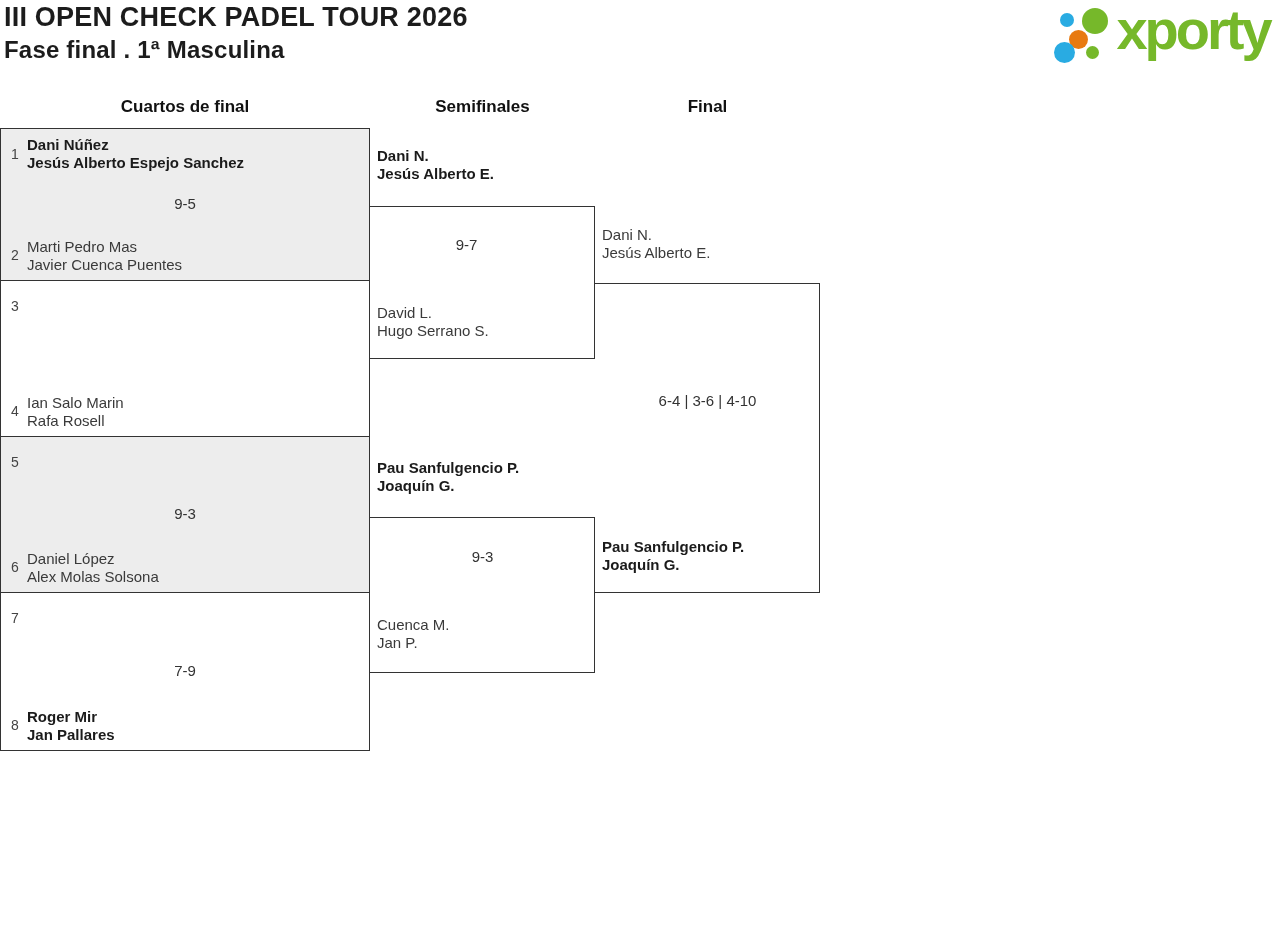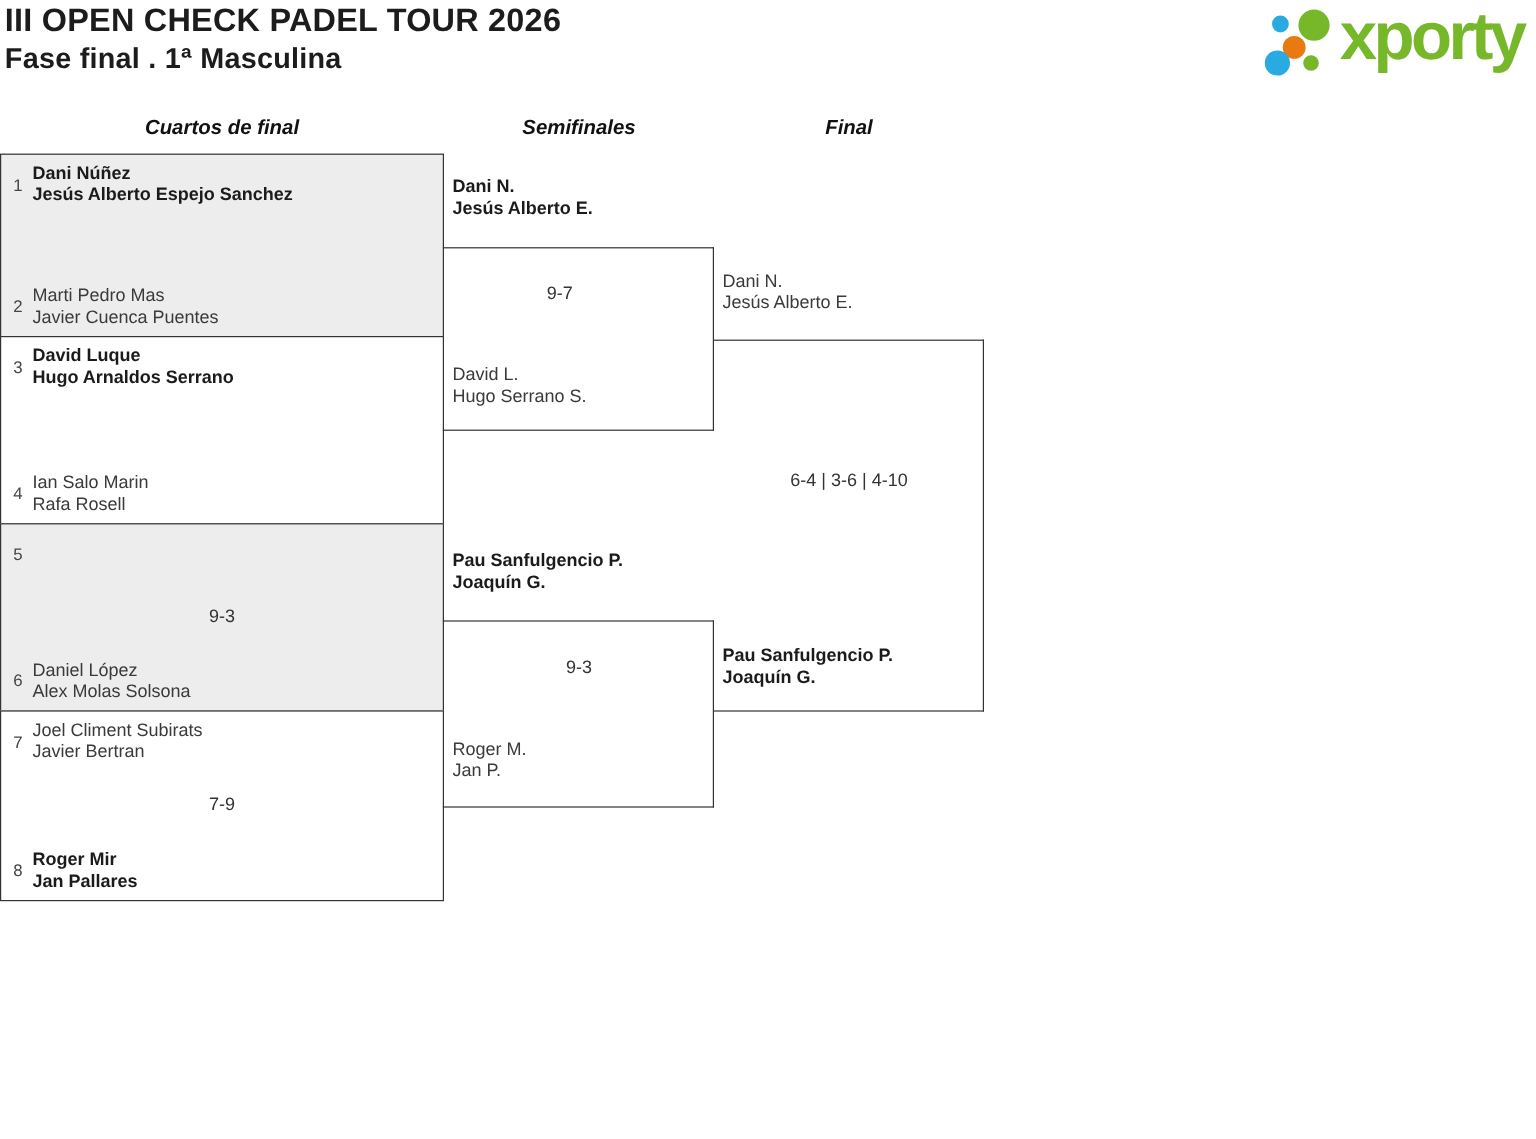--- a/index.html
+++ b/index.html
@@ -18,21 +18,21 @@
   .dot  { position:absolute; border-radius:50%; }
   .dot-blue-sm  { left:12px; top:13px; width:14px; height:14px; background:#29abe2; }
   .dot-green-lg { left:34px; top:8px;  width:26px; height:26px; background:#76b82a; }
   .dot-orange   { left:21px; top:30px; width:19px; height:19px; background:#e87a10; }
   .dot-blue-lg  { left:6px;  top:42px; width:21px; height:21px; background:#29abe2; }
   .dot-green-sm { left:38px; top:46px; width:13px; height:13px; background:#76b82a; }
   .wordmark { position:absolute; left:62px; top:-6px; width:166px; height:75px; line-height:72px;
               font-size:56px; font-weight:700; letter-spacing:-3px; color:#76b82a; text-align:center; }
 
   
-  .round-label { position:absolute; top:97px; font-size:17px; font-weight:700; color:#111; text-align:center; white-space:nowrap;font-style:italic; }
+  .round-label { position:absolute; top:97px; font-size:17px; font-weight:700; color:#111; text-align:center; white-space:nowrap; }
   .rl-qf { left:0;     width:370px; }
   .rl-sf { left:370px; width:225px; }
   .rl-f  { left:595px; width:225px; }
 
   
   .qf-block { position:absolute; left:0; width:370px; border:1px solid #333; box-sizing:border-box; }
   .qf1 { top:128px; height:153px; background:#ededed; }
   .qf2 { top:280px; height:157px; background:#ffffff; }
   .qf3 { top:436px; height:157px; background:#ededed; }
   .qf4 { top:592px; height:159px; background:#ffffff; }
@@ -86,56 +86,49 @@
 <div class="round-label rl-qf">Cuartos de final</div>
 <div class="round-label rl-sf">Semifinales</div>
 <div class="round-label rl-f">Final</div>
 
 <div class="qf-block qf1">
   <div class="seed seed-top">1</div>
   <div class="team team-top winner">
     <div>Dani Núñez</div>
     <div>Jesús Alberto Espejo Sanchez</div>
   </div>
+  <div class="qf-score">9-5</div>
   <div class="seed seed-bot">2</div>
   <div class="team team-bot">
     <div>Marti Pedro Mas</div>
     <div>Javier Cuenca Puentes</div>
   </div>
 </div>
 
 <div class="qf-block qf2">
   <div class="seed seed-top">3</div>
-  <div class="team team-top winner">
-    <div>David Luque</div>
-    <div>Hugo Arnaldos Serrano</div>
-  </div>
   <div class="seed seed-bot">4</div>
   <div class="team team-bot">
     <div>Ian Salo Marin</div>
     <div>Rafa Rosell</div>
   </div>
 </div>
 
 <div class="qf-block qf3">
   <div class="seed seed-top">5</div>
   <div class="qf-score">9-3</div>
   <div class="seed seed-bot">6</div>
   <div class="team team-bot">
     <div>Daniel López</div>
     <div>Alex Molas Solsona</div>
   </div>
 </div>
 
 <div class="qf-block qf4">
   <div class="seed seed-top">7</div>
-  <div class="team team-top">
-    <div>Joel Climent Subirats</div>
-    <div>Javier Bertran</div>
-  </div>
   <div class="qf-score">7-9</div>
   <div class="seed seed-bot">8</div>
   <div class="team team-bot winner">
     <div>Roger Mir</div>
     <div>Jan Pallares</div>
   </div>
 </div>
 
 <div class="match-box sf1-box"></div>
 <div class="pair sf1-top winner">
@@ -148,21 +141,21 @@
   <div>Hugo Serrano S.</div>
 </div>
 
 <div class="match-box sf2-box"></div>
 <div class="pair sf2-top winner">
   <div>Pau Sanfulgencio P.</div>
   <div>Joaquín G.</div>
 </div>
 <div class="rscore sf2-score">9-3</div>
 <div class="pair sf2-bot">
-  <div>Roger M.</div>
+  <div>Cuenca M.</div>
   <div>Jan P.</div>
 </div>
 
 <div class="match-box final-box"></div>
 <div class="pair f-top">
   <div>Dani N.</div>
   <div>Jesús Alberto E.</div>
 </div>
 <div class="rscore f-score">6-4 | 3-6 | 4-10</div>
 <div class="pair f-bot winner">

